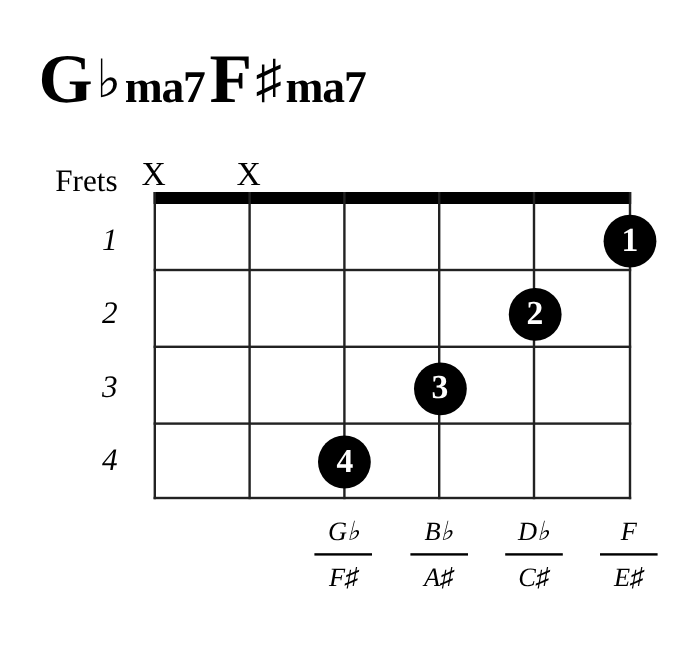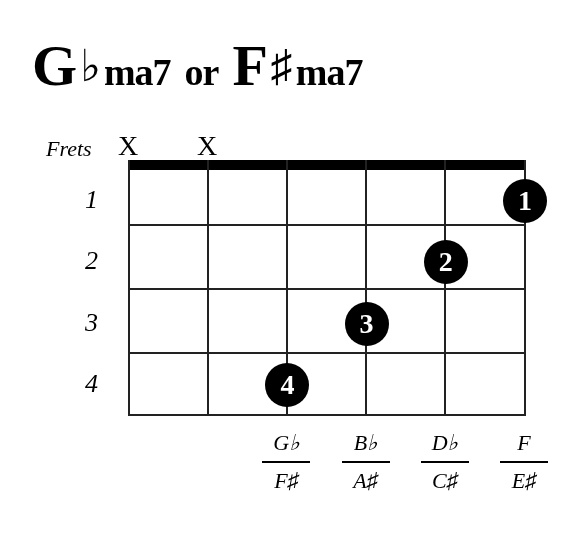--- a/index.html
+++ b/index.html
@@ -25,22 +25,21 @@
   }
   .title .big { font-size: 58px; font-style: normal; font-weight: 900; }
   .title .acc { font-size: 44px; font-style: normal; font-weight: 400; position: relative; top: -4px; }
   .title .suffix { font-size: 38px; font-weight: 900; font-style: normal; }
   .title .or { font-size: 38px; font-weight: 900; font-style: normal; margin: 0 10px; }
 
   .frets-label {
     position: absolute;
     left: 46px;
     top: 136px;
-    font-size: 22px;
-    font-style: italic;
+    font-size: 26px;
   }
 
   .diagram {
     position: absolute;
     left: 128px;
     top: 160px;
     width: 398px;
     height: 256px;
   }
   .nut {
@@ -125,21 +124,20 @@
     padding-top: 2px;
   }
 </style>
 </head>
 <body>
 
 <div class="title">
   <span class="big">G</span>
   <span class="acc">♭</span>
   <span class="suffix">ma7</span>
-  <span class="or">or</span>
   <span class="big">F</span>
   <span class="acc">♯</span>
   <span class="suffix">ma7</span>
 </div>
 
 <div class="frets-label">Frets</div>
 
 <div class="diagram">
   <div class="nut"></div>
 

